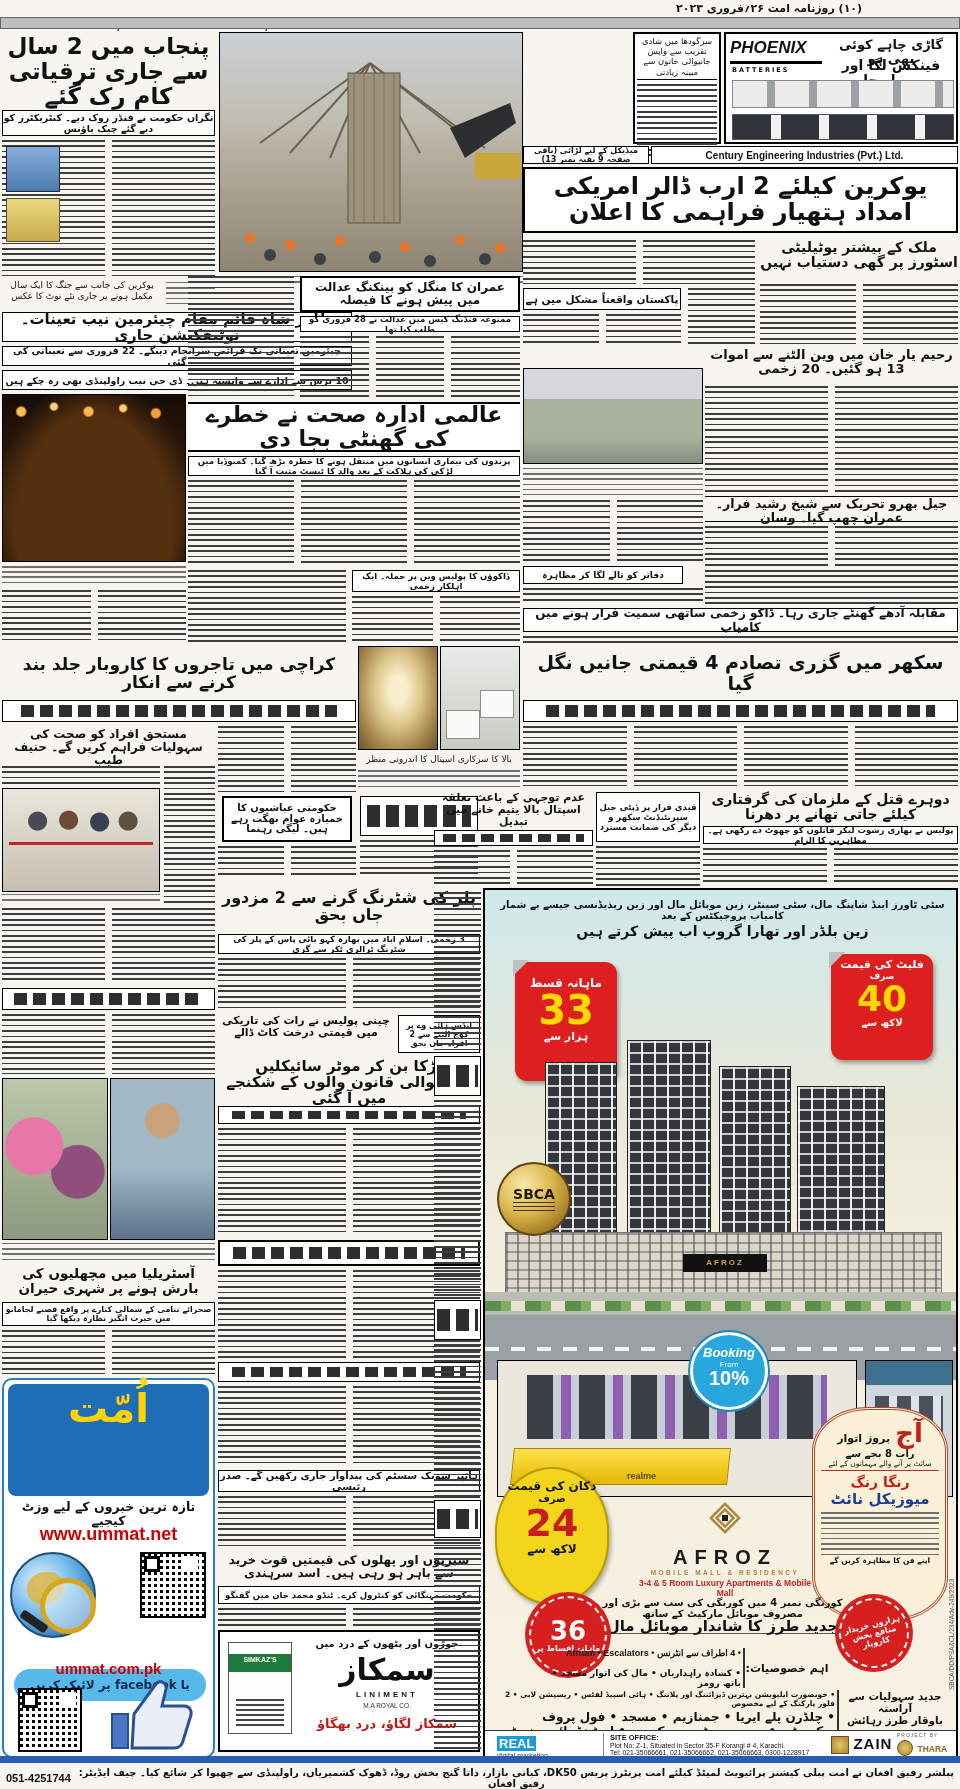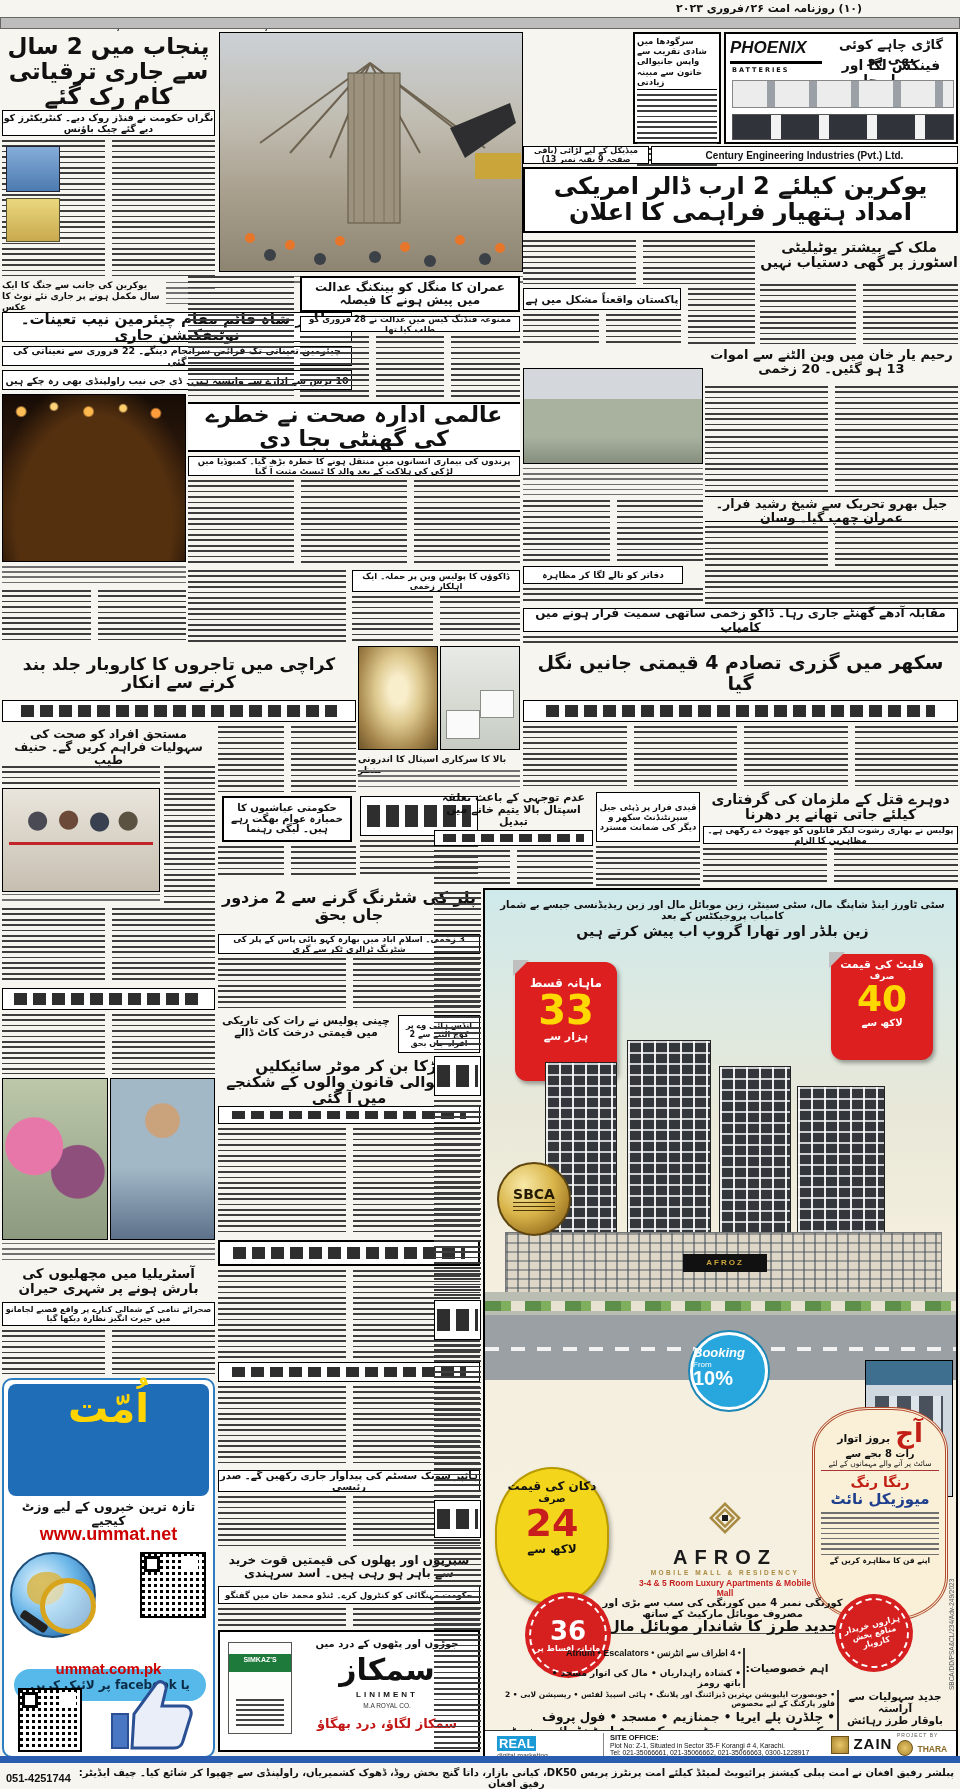--- a/index.html
+++ b/index.html
@@ -9,21 +9,21 @@
   .uh{font-weight:bold;text-align:center;line-height:1.08}
   .box{border:2px solid #000;background:#fff}
   .bar{border:1.5px solid #000;display:flex;align-items:center;justify-content:center;font-weight:bold;background:#fff;text-align:center}
   .tx{background-image:repeating-linear-gradient(#3d3d3d 0 1.7px,transparent 1.7px 5.4px)}
   .txl{background-image:repeating-linear-gradient(#707070 0 1.5px,transparent 1.5px 5.2px)}
   .stf{display:flex;align-items:center;justify-content:center}
   .stf::after{content:"";width:90%;height:56%;background:repeating-linear-gradient(90deg,#2e2e2e 0 13px,transparent 13px 19px)}
   .cols{display:flex;gap:7px}
   .c{flex:1}
   .ph{border:1px solid #000}
-  .cap{font-size:9px;font-weight:bold;text-align:left;direction:rtl;line-height:1.2}
+  .cap{font-size:9px;font-weight:normal;text-align:center;direction:rtl;line-height:1.2}
   
   .construction{background:linear-gradient(180deg,#ccd1d6 0%,#c0bcb0 38%,#a89e8c 68%,#8d8571 100%)}
   .crowd{background:
     radial-gradient(circle at 10% 10%,#ffbe55 0 4px,transparent 6px),
     radial-gradient(circle at 28% 7%,#ffd27a 0 3px,transparent 5px),
     radial-gradient(circle at 47% 10%,#ffb84d 0 4px,transparent 6px),
     radial-gradient(circle at 66% 8%,#ffcf6e 0 3px,transparent 5px),
     radial-gradient(circle at 84% 11%,#ff9d3d 0 4px,transparent 6px),
     radial-gradient(ellipse at 50% 80%,#54300f 0 60%,transparent 80%),
     linear-gradient(180deg,#170d06 0%,#2b170a 35%,#3c2309 70%,#1f1005 100%)}
@@ -49,21 +49,21 @@
   .globe::after{content:"";position:absolute;left:18%;top:22%;width:45%;height:40%;border-radius:50% 40% 55% 45%;background:#d8b545;opacity:.85}
   .mag{position:absolute;border:5px solid #d8a41c;border-radius:50%;background:rgba(230,244,250,.55)}
   .mag::after{content:"";position:absolute;left:-26px;top:74%;width:30px;height:9px;background:#222;transform:rotate(35deg);border-radius:3px}
   .fbbub{background:#57b9e9;border-radius:18px;color:#0b2b46;display:flex;align-items:center;justify-content:center;font-weight:bold}
   
   .rb{background:#dd1f1f;border-radius:12px;color:#fff;text-align:center;box-shadow:2px 3px 4px rgba(0,0,0,.35)}
   .rb::before{content:"";position:absolute;left:-2px;top:-2px;border-style:solid;border-width:16px 16px 0 0;border-color:#bfbfbf transparent transparent transparent}
   .yb{background:#f3d61c;border-radius:50%/46%;border:2px solid #b89a00;text-align:center;box-shadow:2px 3px 4px rgba(0,0,0,.3)}
   .seal{border-radius:50%;background:radial-gradient(circle at 35% 30%,#f8e9a8,#d9b54a 45%,#9c7422 80%,#6f5012);border:2px solid #5e4510;display:flex;flex-direction:column;align-items:center;justify-content:center;color:#241a02;font-weight:bold}
   .burst{border-radius:50%;background:#d61f1f;border:2px dashed #fff;box-shadow:0 0 0 4px #d61f1f;color:#fff;display:flex;flex-direction:column;align-items:center;justify-content:center;text-align:center}
-  .bbl{border-radius:50%;background:#27a7dd;border:3px solid #fff;box-shadow:0 0 0 2px #1c86b5;color:#fff;text-align:left}
+  .bbl{border-radius:50%;background:#27a7dd;border:3px solid #fff;box-shadow:0 0 0 2px #1c86b5;color:#fff;text-align:center}
   .today{background:#faf0d7;border:3px double #b04a2e;border-radius:56px/44px;text-align:center;direction:rtl}
   .tower{position:absolute;background:#33373c;background-image:repeating-linear-gradient(90deg,rgba(255,255,255,.9) 0 2px,transparent 2px 13px),repeating-linear-gradient(rgba(255,255,255,.75) 0 2px,transparent 2px 11px);border:1px solid #222}
   .podium{position:absolute;background:#ded7c8;background-image:repeating-linear-gradient(90deg,rgba(70,80,90,.55) 0 2px,transparent 2px 11px),repeating-linear-gradient(rgba(70,80,90,.45) 0 2px,transparent 2px 9px);border:1px solid #777}
   .road{background:linear-gradient(#b9bdb2 0 26%,#9aa0a4 26% 100%)}
   .road::before{content:"";position:absolute;left:0;top:10%;width:100%;height:12%;background:repeating-linear-gradient(90deg,#5d8f4a 0 16px,#7fae5f 16px 26px,#e8e2d2 26px 40px)}
   .road::after{content:"";position:absolute;left:0;top:62%;width:100%;height:4px;background:repeating-linear-gradient(90deg,#f2f2f2 0 14px,transparent 14px 26px)}
   .kiosk{background:#ece7dc}
   .kiosk::before{content:"";position:absolute;left:4%;bottom:8%;width:60%;height:26%;background:linear-gradient(#ffe14d,#e6b800);border:1px solid #a88600;transform:skewX(-6deg)}
   .kiosk::after{content:"";position:absolute;left:8%;top:10%;width:84%;height:48%;background:repeating-linear-gradient(90deg,#3a3f47 0 26px,#c9ced6 26px 34px,#8d5fb0 34px 44px,#c9ced6 44px 52px)}
   .mallpic{background:linear-gradient(#3f6f8f 0 18%,#cfd8de 18% 100%)}
@@ -384,20 +384,23 @@
     <div class="tower" style="left:292px;top:46px;width:86px;height:204px"></div>
     <div class="podium" style="left:0;top:192px;width:435px;height:60px"></div>
     <div class="a" style="left:178px;top:214px;width:84px;height:18px;background:#111;color:#c9a43c;font-size:8px;font-weight:bold;text-align:center;line-height:18px;letter-spacing:2px;font-family:'Liberation Sans',sans-serif">AFROZ</div>
   </div>
   <div class="a seal" style="left:12px;top:272px;width:74px;height:74px">
     <div style="font-size:14px">SBCA</div>
     <div style="width:60%;height:10px;background:repeating-linear-gradient(#4a3408 0 1.5px,transparent 1.5px 4px)"></div>
   </div>
 
   <div class="a road" style="left:0;top:402px;width:475px;height:88px"></div>
+  <div class="a kiosk ph" style="left:12px;top:470px;width:360px;height:137px">
+    <div class="a" style="left:36%;bottom:11%;font-size:9px;font-weight:bold;color:#5b4a00;font-family:'Liberation Sans',sans-serif">realme</div>
+  </div>
   <div class="a mallpic ph" style="left:380px;top:470px;width:88px;height:137px"></div>
   <div class="a bbl" style="left:205px;top:442px;width:78px;height:78px">
     <div style="font-size:13px;font-style:italic;font-weight:bold;margin-top:10px;font-family:'Liberation Sans',sans-serif">Booking</div>
     <div style="font-size:8px;font-family:'Liberation Sans',sans-serif">From</div>
     <div style="font-size:20px;font-weight:bold;line-height:.9;font-family:'Liberation Sans',sans-serif">10%</div>
   </div>
 
   <div class="a today" style="left:327px;top:517px;width:136px;height:214px;padding:8px 6px">
     <span style="font-size:26px;font-weight:bold;color:#c22016">آج</span>
     <span style="font-size:11px;font-weight:bold">بروز اتوار</span>

